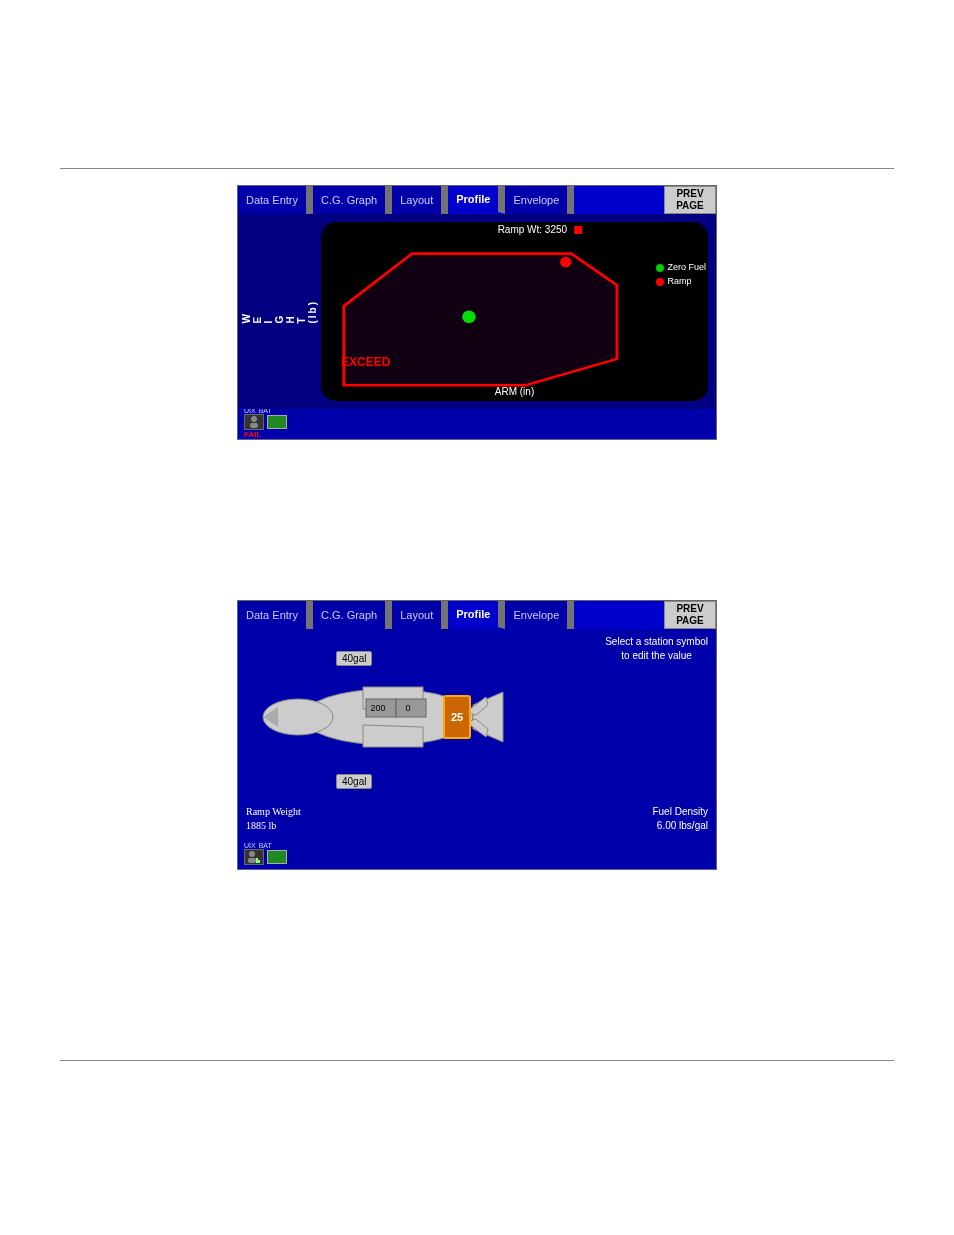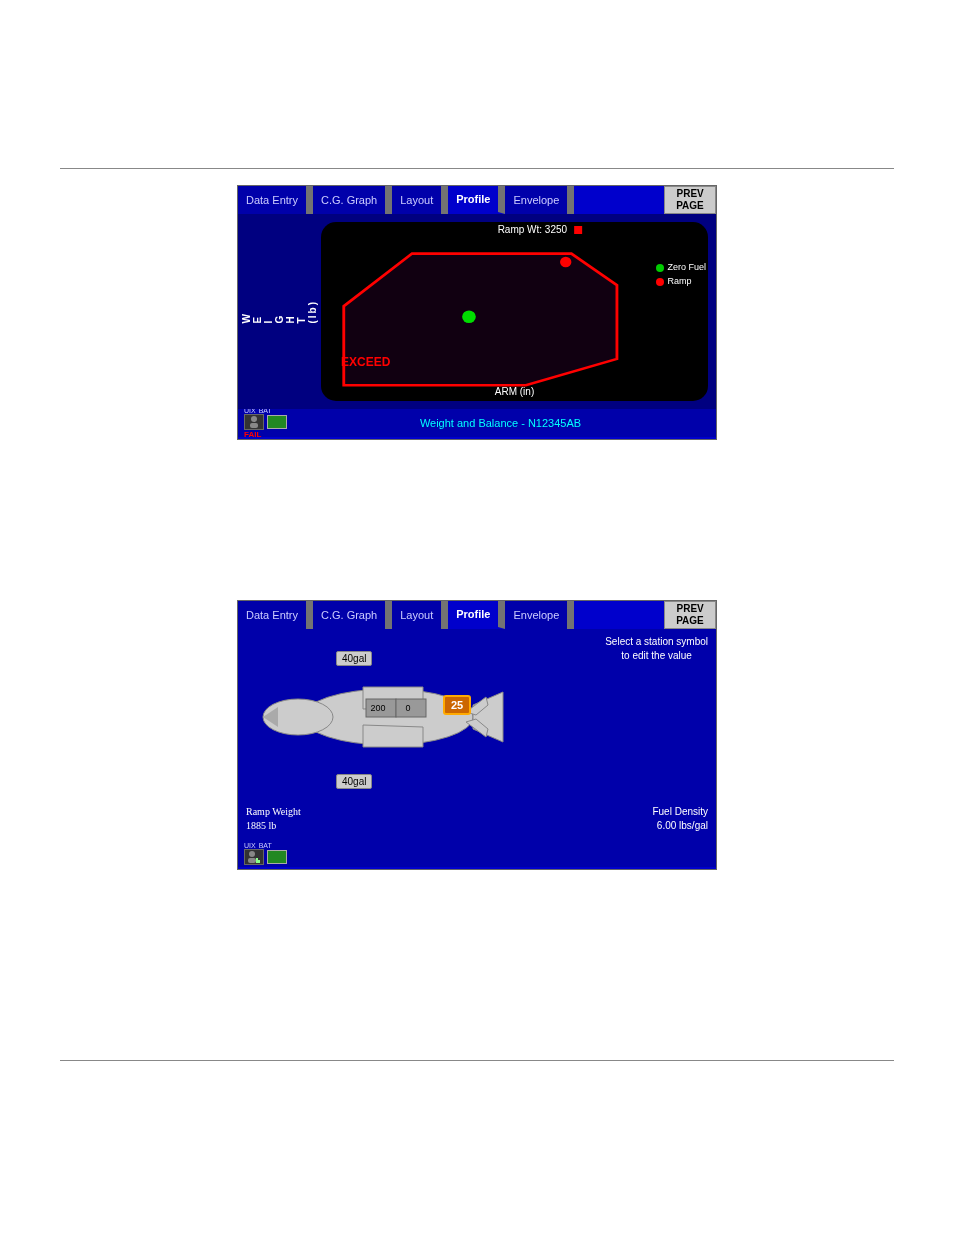--- a/index.html
+++ b/index.html
@@ -66,21 +66,21 @@
       border-bottom: 2px solid #0000cc;
     }
     .tab-spacer { flex: 1; background: #0000cc; }
     .prev-page-btn {
       background: #cccccc;
       color: #000;
       border: 1px solid #888;
       padding: 2px 8px;
       font-size: 10px;
       font-weight: bold;
-      text-align: right;
+      text-align: center;
       line-height: 1.2;
       cursor: pointer;
       display: flex;
       align-items: center;
       justify-content: center;
       width: 52px;
       min-width: 52px;
     }
 
     
@@ -295,23 +295,20 @@
           <svg width="14" height="14" viewBox="0 0 14 14">
             <circle cx="7" cy="4" r="3" fill="#888"></circle>
             <rect x="3" y="8" width="8" height="5" rx="2" fill="#888"></rect>
           </svg>
         </div>
 
         <div class="battery-icon"></div>
       </div>
       <span class="fail-label">FAIL</span>
     </div>
-    <div class="status-title">
-      <span>Weight and Balance - N12345AB</span>
-    </div>
   </div>
 </div>
 
 <div class="screen2">
 
   <div class="tab-bar2">
     <div class="tab">
       <span>Data Entry</span>
     </div>
     <div class="tab">
@@ -359,21 +356,21 @@
         <rect x="118" y="52" width="30" height="18" fill="#999" stroke="#666" stroke-width="1"></rect>
         <rect x="148" y="52" width="30" height="18" fill="#999" stroke="#666" stroke-width="1"></rect>
 
         <text x="130" y="64" font-size="9" fill="#000" text-anchor="middle">200</text>
         <text x="160" y="64" font-size="9" fill="#000" text-anchor="middle">0</text>
 
         <polygon points="218,65 238,50 240,58 228,68" fill="#cccccc" stroke="#888" stroke-width="1"></polygon>
         <polygon points="218,75 238,90 240,82 228,72" fill="#cccccc" stroke="#888" stroke-width="1"></polygon>
       </svg>
 
-      <div style="position:absolute;top:56px;left:195px;background:#cc6600;color:#ffffff;font-size:11px;font-weight:bold;border:2px solid #ffaa00;padding:2px 6px;border-radius:3px;z-index:10;">
+      <div style="position:absolute;top:56px;left:195px;background:#cc6600;color:#ffffff;font-size:11px;font-weight:bold;border:2px solid #ffaa00;padding:14px 6px;border-radius:3px;z-index:10;">
         <span>25</span>
       </div>
 
       <div style="position:absolute;bottom:20px;left:88px;background:#cccccc;color:#000;font-size:10px;border:1px solid #888;padding:1px 5px;border-radius:2px;z-index:10;">
         <span>40gal</span>
       </div>
 
     </div>
 
     <div style="position:absolute;bottom:6px;left:8px;color:#ffffff;font-size:10px;line-height:1.4;font-family:Liberation Serif, serif;">

